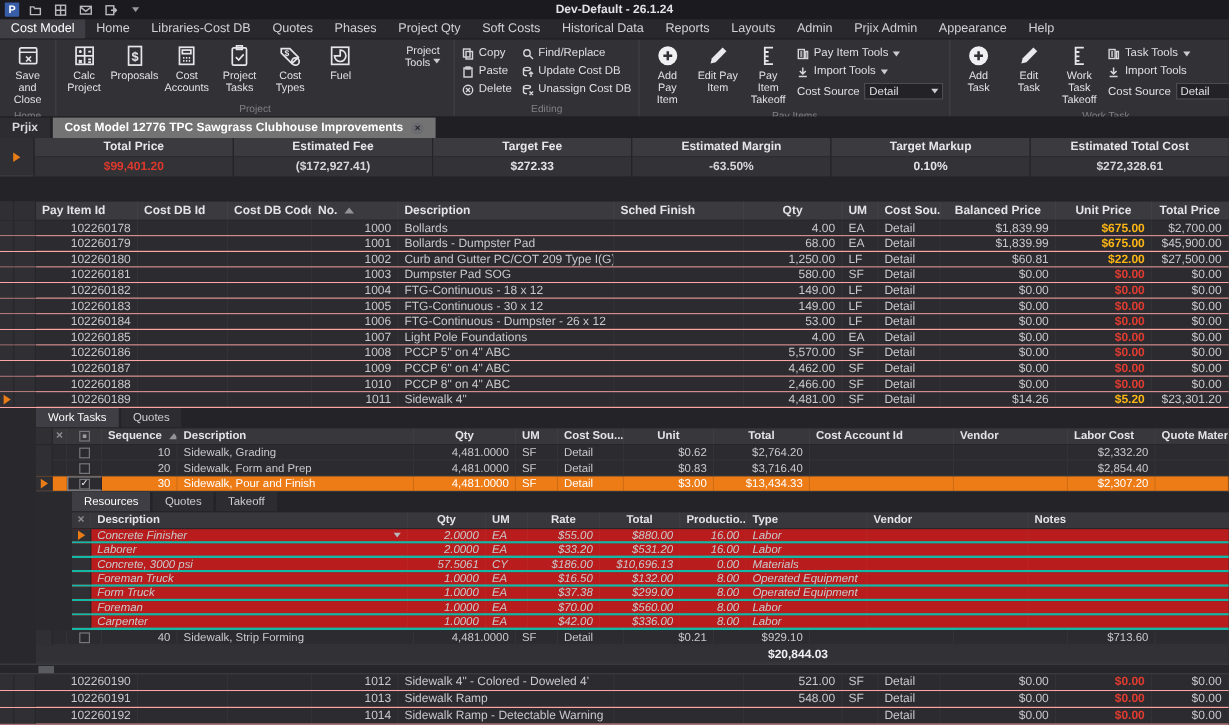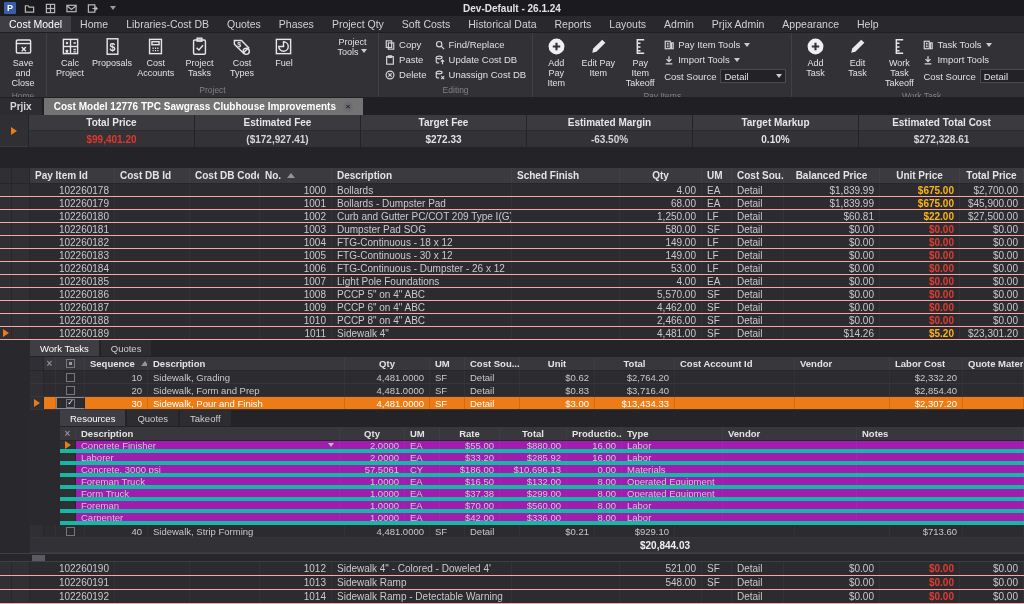--- a/index.html
+++ b/index.html
@@ -84,21 +84,21 @@
   .ntab.active{background:#3e3e44;color:#fff;}
   .wthead,.wtrow{display:grid;grid-template-columns:14px 12px 29px 63px 197px 85px 35px 55px 75px 80px 120px 95px 73px 61px;font-size:9.5px;}
   .wthead{height:14px;background:#37373c;border-bottom:1px solid #27272b;}
   .wtrow{height:13px;background:#2c2c30;border-bottom:1px solid #37373b;color:#c9c9cc;}
   .wtrow.selected{background:#ee7c16;color:#fff;}
   .wtrow.selected .cell{border-right:1px solid rgba(0,0,0,0.12);}
   .chkcell-sel{background:#2c2c30;border:1px solid #8a8a90;}
   .respanel{margin-left:30px;background:#2a2a2e;}
   .reshead,.resrow{display:grid;grid-template-columns:16px 264px 65px 35px 60px 67px 55px 101px 134px 167px;font-size:9.5px;}
   .reshead{height:14px;background:#37373c;border-bottom:1px solid #27272b;}
-  .resrow{height:12px;background:#a21caf;border-bottom:4px solid #14b8a6;color:#c9c9cc;}
+  .resrow{height:12px;background:#b91c1c;border-bottom:2px solid #14b8a6;color:#c9c9cc;font-style:italic;}
   .ddcaret{margin-left:auto;border-left:3px solid transparent;border-right:3px solid transparent;border-top:4px solid #b9b9be;}
   .wttotal{height:15px;background:#313136;display:flex;align-items:center;border-bottom:1px solid #3a3a3e;}
   .wttotal span{margin-left:595px;width:80px;text-align:center;font-size:10px;font-weight:bold;color:#f0f0f2;}
   .scrollstub{height:9px;background:#27272b;border-top:1px solid #3f3f44;border-bottom:1px solid #3f3f44;position:relative;}
   .scrollthumb{position:absolute;left:32px;top:1px;width:13px;height:6px;background:#5a5a61;}
   .botrow{height:14px;}
 </style>
 </head>
 <body>
 
@@ -821,21 +821,21 @@
             <div class="cell l">Labor</div>
             <div class="cell l"></div>
             <div class="cell l"></div>
           </div>
           <div class="resrow">
             <div class="cell ind"></div>
             <div class="cell l">Laborer</div>
             <div class="cell r">2.0000</div>
             <div class="cell l">EA</div>
             <div class="cell r">$33.20</div>
-            <div class="cell r">$285.92</div>
+            <div class="cell r">$531.20</div>
             <div class="cell r">16.00</div>
             <div class="cell l">Labor</div>
             <div class="cell l"></div>
             <div class="cell l"></div>
           </div>
           <div class="resrow">
             <div class="cell ind"></div>
             <div class="cell l">Concrete, 3000 psi</div>
             <div class="cell r">57.5061</div>
             <div class="cell l">CY</div>

